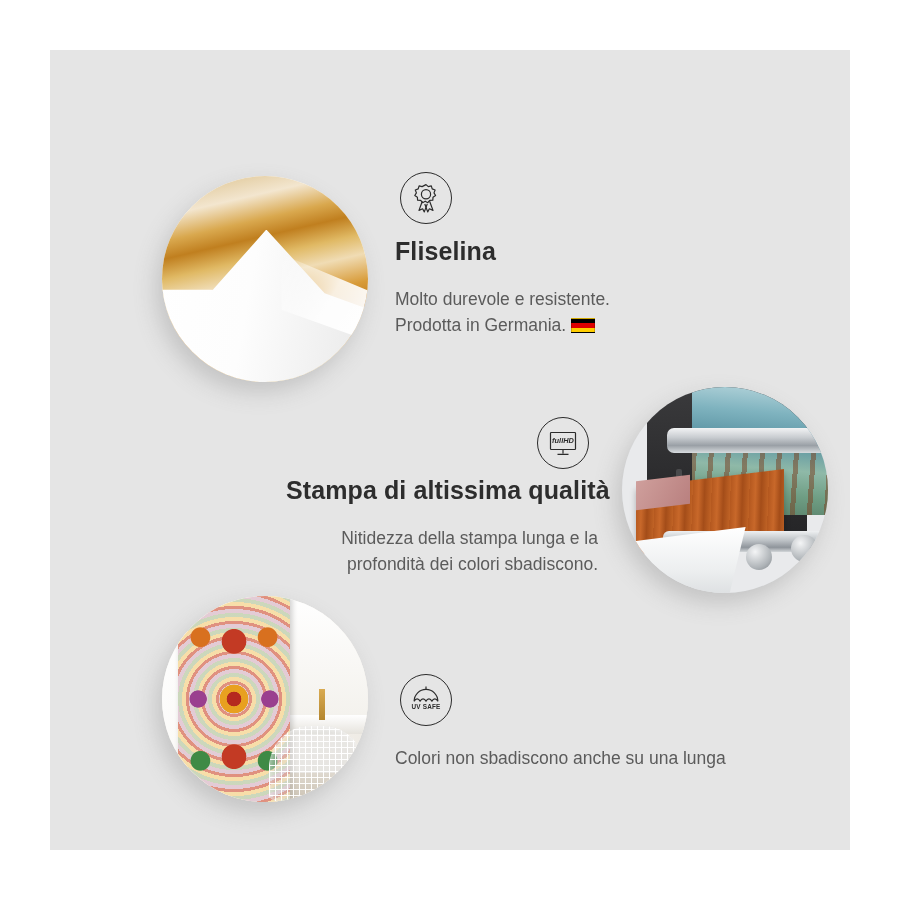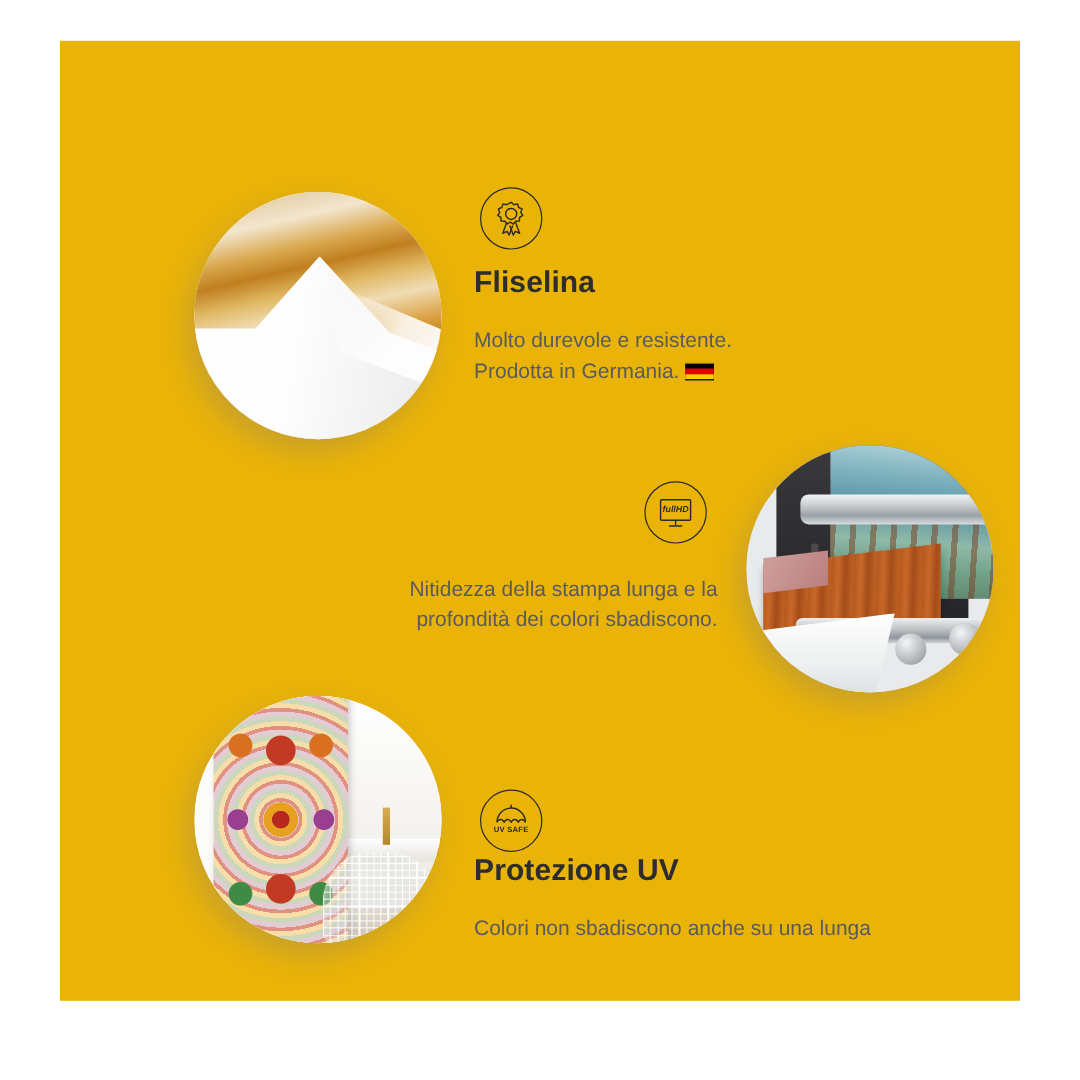--- a/index.html
+++ b/index.html
@@ -17,24 +17,24 @@
     position: relative;
     width: 900px;
     height: 900px;
     background: #ffffff;
   }
 
   
   .panel {
     position: absolute;
     left: 50px;
-    top: 34px;
+    top: 50px;
     width: 800px;
     height: 800px;
-    background: #eab308;
+    background: #e5e5e5;
   }
 
   
   .photo-circle {
     position: absolute;
     border-radius: 50%;
     overflow: hidden;
     box-shadow: -6px 10px 22px rgba(120,120,120,0.30);
   }
 
@@ -278,20 +278,21 @@
 
     <div class="icon-badge badge-fullhd">
       <svg width="34" height="34" viewBox="0 0 34 34" fill="none" stroke="#2b2b2b" stroke-width="1.2" stroke-linejoin="round">
         <rect x="4.5" y="6.5" width="25" height="17" rx="0.8"></rect>
         <path d="M17 23.5 v4.0 M11.5 28.4 h11"></path>
         <text x="17" y="16.6" text-anchor="middle" font-family="'Liberation Sans', sans-serif" font-size="7.4" font-style="italic" font-weight="700" fill="#2b2b2b" stroke="none">fullHD</text>
       </svg>
     </div>
 
     <div class="textblock block-stampa">
+      <div class="tb-title">Stampa di altissima qualità</div>
       <div class="tb-body">
         <span class="line">Nitidezza della stampa lunga e la</span>
         <span class="line">profondità dei colori sbadiscono.</span>
       </div>
     </div>
 
     <div class="photo-circle circle-mandala">
       <div class="mn-room"></div>
       <div class="mn-window"></div>
       <div class="mn-sill"></div>
@@ -306,20 +307,19 @@
     <div class="icon-badge badge-uvsafe">
       <svg width="36" height="36" viewBox="0 0 36 36" fill="none" stroke="#2b2b2b" stroke-width="1.2" stroke-linejoin="round">
         <path d="M6.2 19.2 a11.8 11.8 0 0 1 23.6 0"></path>
         <path d="M6.2 19.2 c1.5 -3.1 4.4 -3.1 5.9 0 c1.5 -3.1 4.4 -3.1 5.9 0 c1.5 -3.1 4.4 -3.1 5.9 0 c1.5 -3.1 4.4 -3.1 5.9 0"></path>
         <path d="M18 7.4 V4.6"></path>
         <text x="18" y="27.4" text-anchor="middle" font-family="'Liberation Sans', sans-serif" font-size="6.4" font-weight="700" letter-spacing="0.2" fill="#2b2b2b" stroke="none">UV SAFE</text>
       </svg>
     </div>
 
     <div class="textblock block-uv">
-      <div class="tb-title">Protezione UV</div>
       <div class="tb-body">
         <span class="line">Colori non sbadiscono anche su una lunga</span>
       </div>
     </div>
 
   </div>
 </div>
 
 </body></html>

